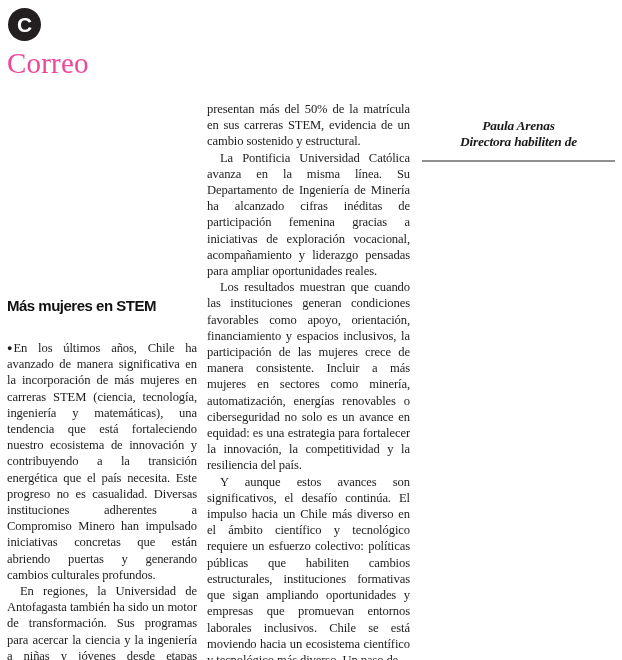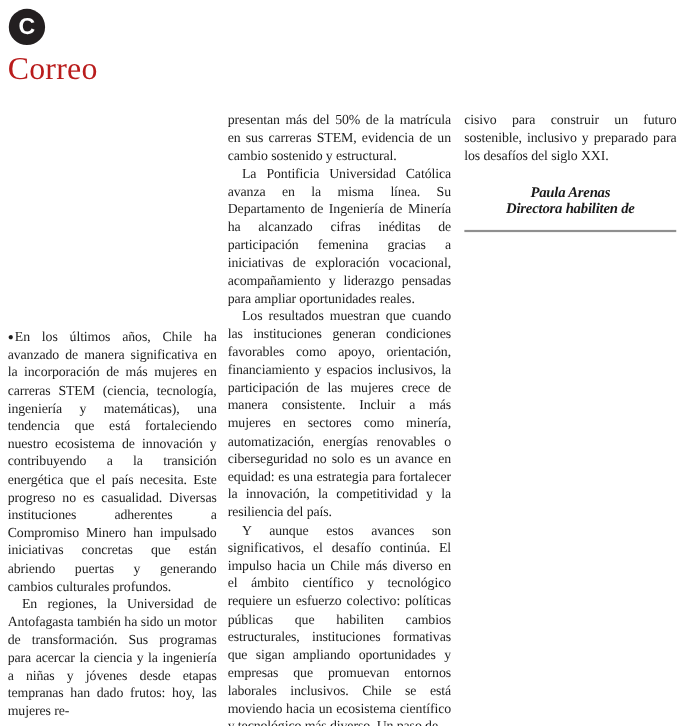--- a/index.html
+++ b/index.html
@@ -11,21 +11,21 @@
   .logo-circle {
     width: 33px; height: 33px; border-radius: 50%;
     background: #231f20; color: #ffffff;
     display: flex; align-items: center; justify-content: center;
     font-family: "Liberation Sans", sans-serif; font-weight: bold; font-size: 21px;
     margin-left: 1px;
   }
   .section-title {
     margin-top: 7px;
     font-family: "Liberation Serif", serif; font-weight: normal;
-    font-size: 29px; line-height: 30px; color: #b91c1c;
+    font-size: 29px; line-height: 30px; color: #ec4899;
     letter-spacing: 0.2px;
   }
 
   
   .col {
     position: absolute; top: 101px; height: 562px; overflow: hidden;
     font-size: 12.6px; line-height: 16.2px; letter-spacing: -0.1px;
     color: #1d1d1d; text-align: justify;
     hyphens: auto; -webkit-hyphens: auto;
   }
@@ -64,33 +64,33 @@
 <header class="masthead">
   <div class="logo-circle">
     <span>C</span>
   </div>
   <h1 class="section-title">Correo</h1>
 </header>
 
 <main>
 
   <section class="col col-1">
+    <h2 class="headline">Más mujeres en STEM</h2>
     <p class="lead"><span class="bullet">●</span><span>En los últimos años, Chile ha avanzado de manera significativa en la incorporación de más mujeres en carreras STEM (ciencia, tecnología, ingeniería y matemáticas), una tendencia que está fortaleciendo nuestro ecosistema de innovación y contribuyendo a la transición energética que el país necesita. Este progreso no es casualidad. Diversas instituciones adherentes a Compromiso Minero han impulsado iniciativas concretas que están abriendo puertas y generando cambios culturales profundos.</span></p>
     <p class="indent">En regiones, la Universidad de Antofagasta también ha sido un motor de transformación. Sus programas para acercar la ciencia y la ingeniería a niñas y jóvenes desde etapas tempranas han dado frutos: hoy, las mujeres re-</p>
   </section>
 
   <section class="col col-2">
     <p>presentan más del 50% de la matrícula en sus carreras STEM, evidencia de un cambio sostenido y estructural.</p>
     <p class="indent">La Pontificia Universidad Católica avanza en la misma línea. Su Departamento de Ingeniería de Minería ha alcanzado cifras inéditas de participación femenina gracias a iniciativas de exploración vocacional, acompañamiento y liderazgo pensadas para ampliar oportunidades reales.</p>
     <p class="indent">Los resultados muestran que cuando las instituciones generan condiciones favorables como apoyo, orientación, financiamiento y espacios inclusivos, la participación de las mujeres crece de manera consistente. Incluir a más mujeres en sectores como minería, automatización, energías renovables o ciberseguridad no solo es un avance en equidad: es una estrategia para fortalecer la innovación, la competitividad y la resiliencia del país.</p>
     <p class="indent">Y aunque estos avances son significativos, el desafío continúa. El impulso hacia un Chile más diverso en el ámbito científico y tecnológico requiere un esfuerzo colectivo: políticas públicas que habiliten cambios estructurales, instituciones formativas que sigan ampliando oportunidades y empresas que promuevan entornos laborales inclusivos. Chile se está moviendo hacia un ecosistema científico y tecnológico más diverso. Un paso de-</p>
   </section>
 
   <section class="col col-3">
-    <p>cisivo para construir un futuro sostenible, inclusivo y preparado para los desafíos del siglo XXI.</p>
     <div class="signature">
       <div>Paula Arenas</div>
       <div>Directora habiliten de</div>
     </div>
     <hr class="rule">
   </section>
 
 </main>
 
 </body></html>

